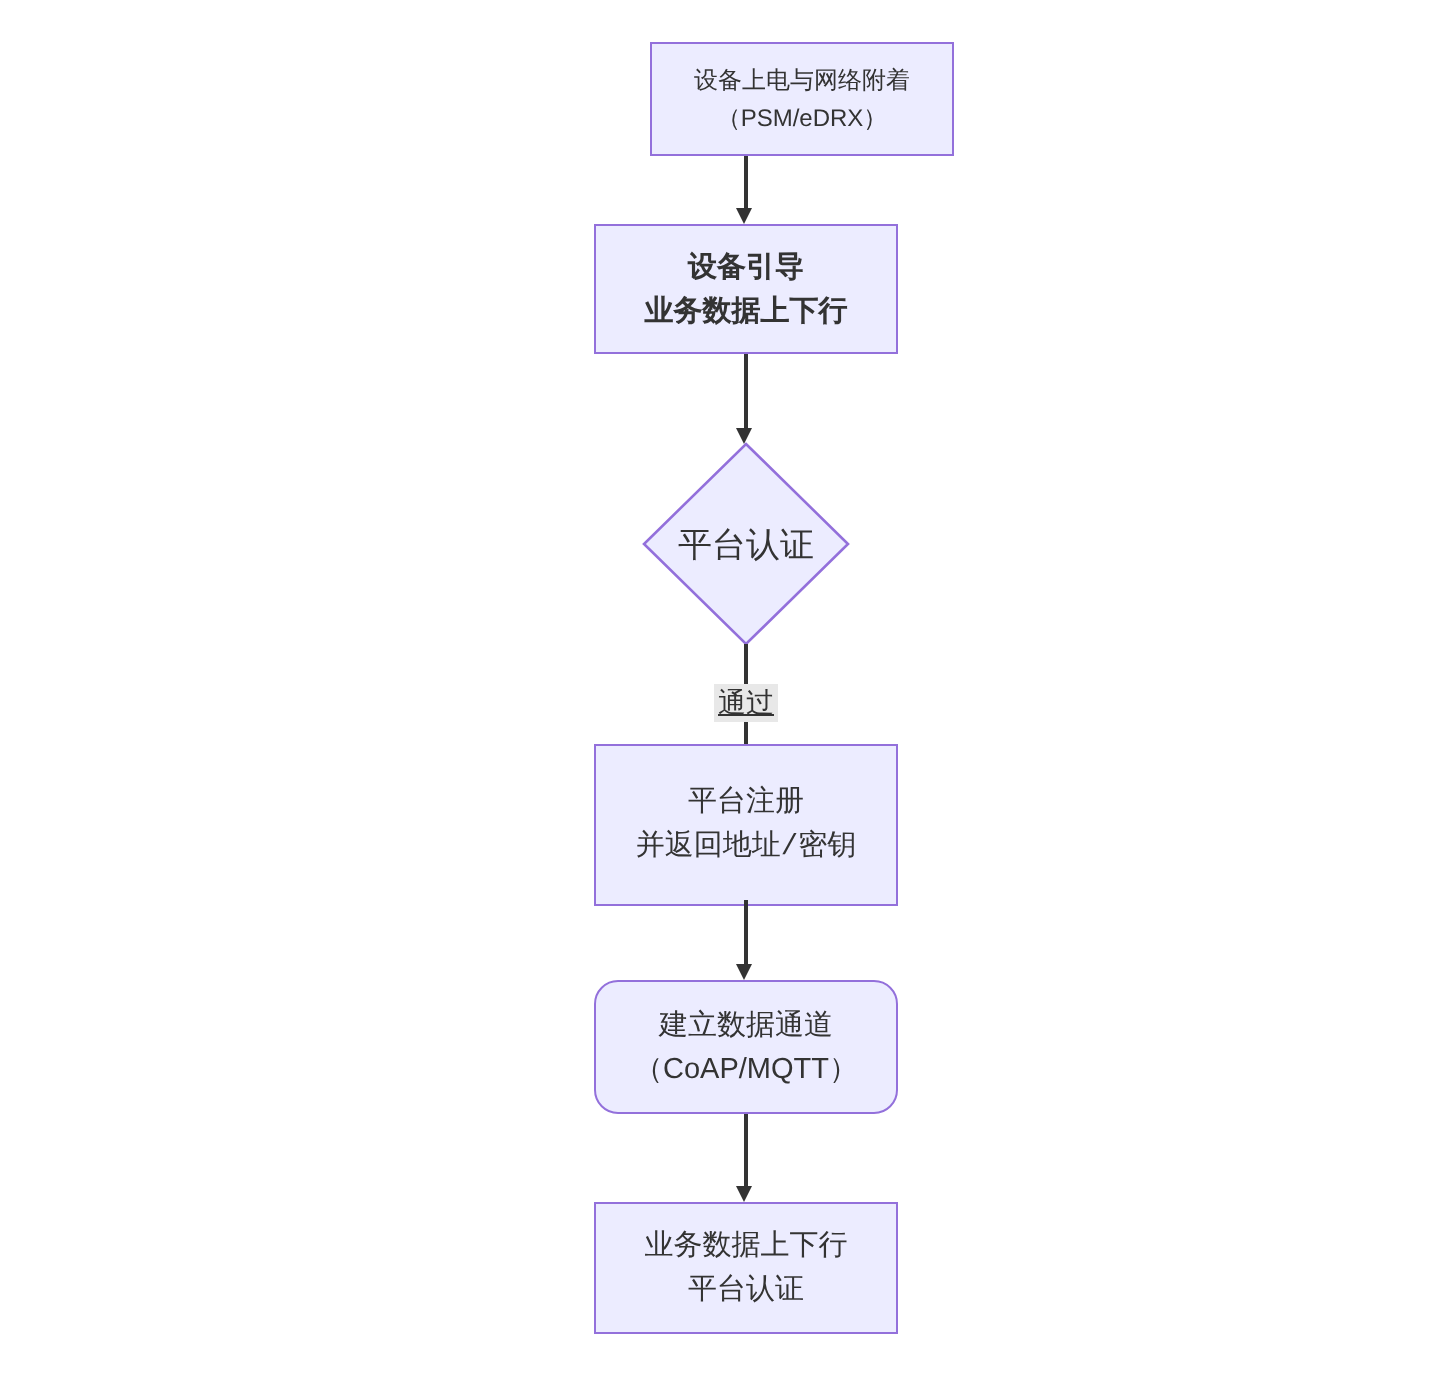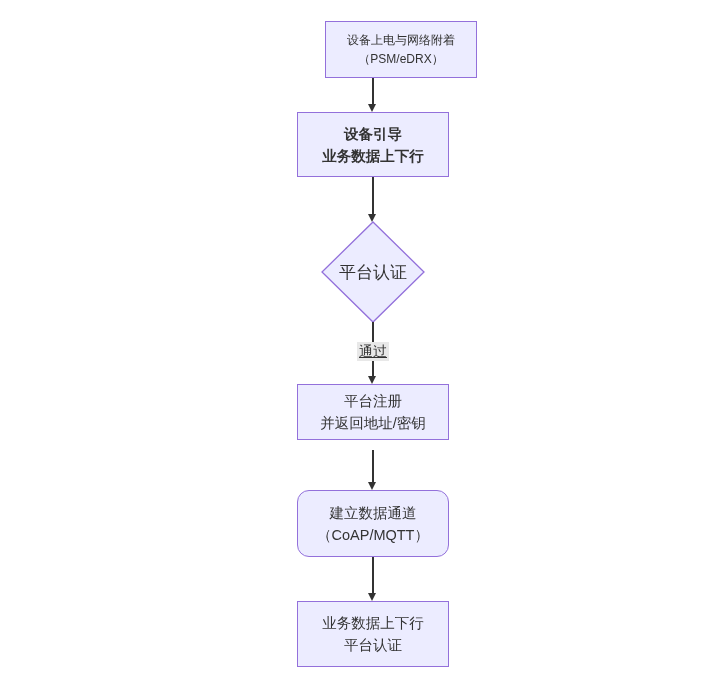--- a/index.html
+++ b/index.html
@@ -112,21 +112,21 @@
     </svg>
   </div>
   <div class="diamond-label">
     <span class="node-line">平台认证</span>
   </div>
 
   <div class="edge-line" style="top:322px; height:54px;"></div>
   <div class="edge-label">通过</div>
   <div class="arrow-head" style="top:376px;"></div>
 
-  <div class="node" style="top:384px; height:56px;">
+  <div class="node" style="top:372px; height:81px;font-family:Liberation Mono, monospace;">
     <span class="node-line">平台注册</span>
     <span class="node-line">并返回地址/密钥</span>
   </div>
 
   <div class="edge-line" style="top:450px; height:32px;"></div>
   <div class="arrow-head" style="top:482px;"></div>
 
   <div class="node" style="top:490px; height:67px;border-radius:12px;">
     <span class="node-line">建立数据通道</span>
     <span class="node-line">（CoAP/MQTT）</span>

